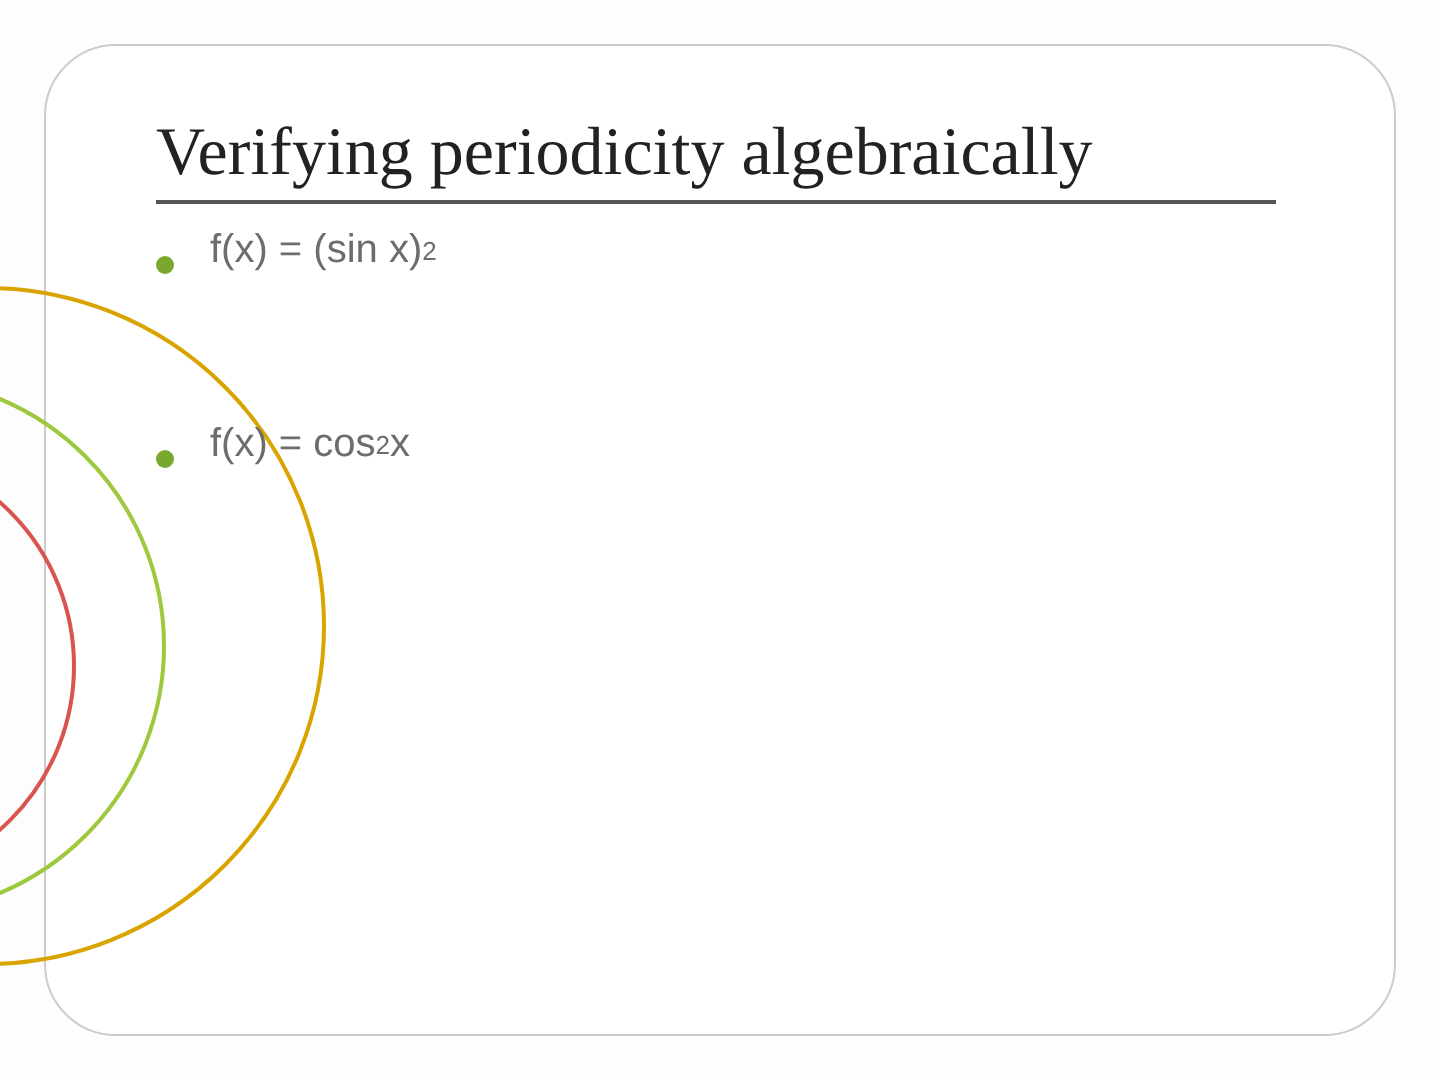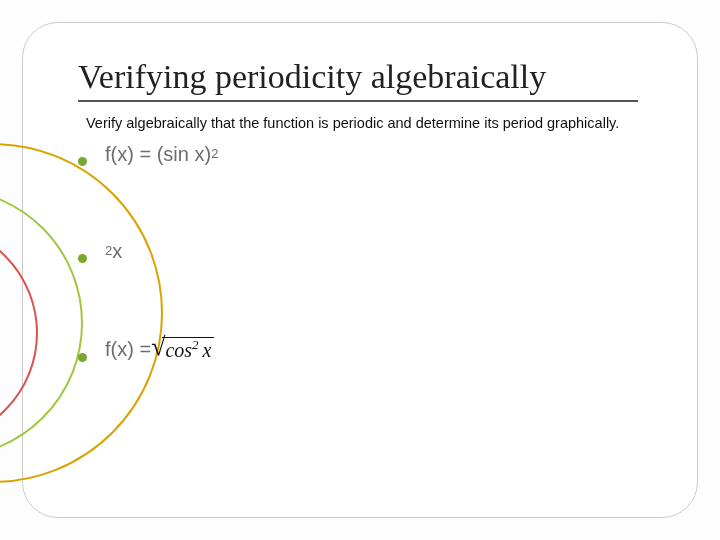--- a/index.html
+++ b/index.html
@@ -127,44 +127,32 @@
 <div class="slide-frame">
   <div class="arc-outer"></div>
   <div class="arc-inner1"></div>
   <div class="arc-inner2"></div>
 </div>
 
 <div class="content">
   <div class="title">Verifying periodicity algebraically</div>
   <div class="title-underline"></div>
 
-  <div class="instruction">Verify algebraically that the function is periodic and determine its period graphically.</div>
 
   <div class="item">
     <div class="bullet"></div>
     <div class="item-text">
       <span>f(x) = (sin x)</span>
         <sup>2</sup>
     </div>
   </div>
 
   <div class="item">
     <div class="bullet"></div>
     <div class="item-text">
+      <span>f(x) = cos</span>
         <sup>2</sup>
         <span>x</span>
     </div>
   </div>
 
-  <div class="item">
-    <div class="bullet"></div>
-    <div class="item-text">
-      <span>f(x) = </span>
-      <span class="sqrt-wrap">
-        <span class="sqrt-sign">√</span>
-        <span class="sqrt-body">
-          <span>cos</span><sup>2</sup><span class="x">x</span>
-        </span>
-      </span>
-    </div>
-  </div>
 
 </div>
 
 </body></html>

